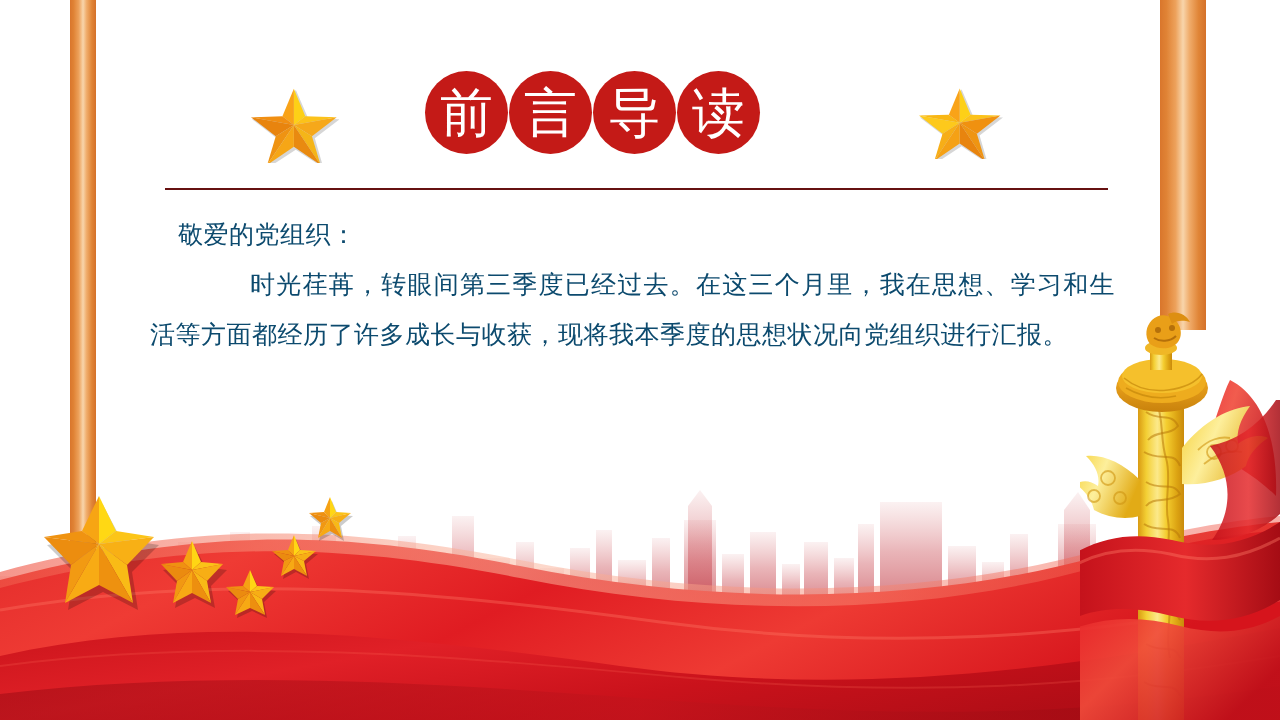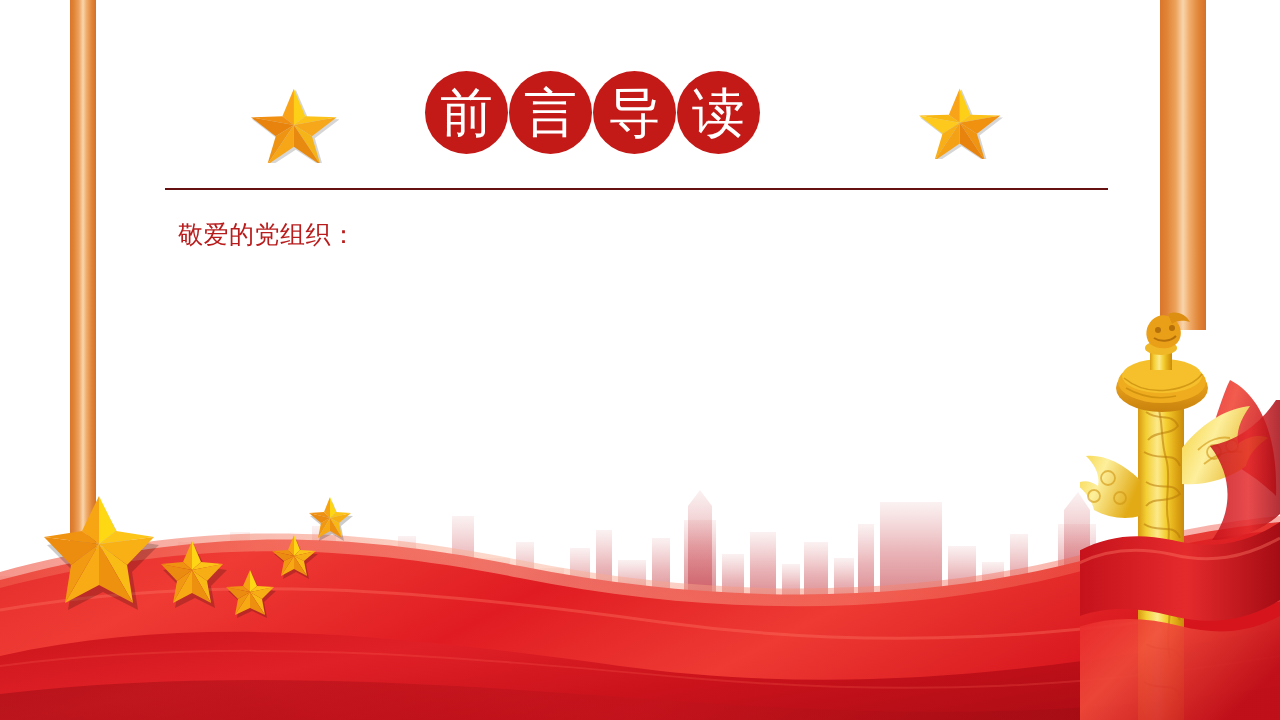--- a/index.html
+++ b/index.html
@@ -76,21 +76,21 @@
     z-index: 5;
   }
 
   
   #body-text {
     position: absolute;
     left: 150px;
     top: 210px;
     width: 965px;
     z-index: 5;
-    color: #b91c1c;
+    color: #0c4a6e;
     font-family: "DejaVu Sans", "Liberation Sans", sans-serif;
     font-size: 25px;
     line-height: 50px;
     letter-spacing: 0.5px;
   }
   #salutation { padding-left: 28px; }
   #paragraph  { text-indent: 4em; text-align: justify; }
 
   
   #artwork {
@@ -166,20 +166,21 @@
       <polygon points="31,52 22,82 50,40" fill="#f7ae17"></polygon>
       <polygon points="78,82 50,63 50,40" fill="#e8840e"></polygon>
       <polygon points="22,82 50,63 50,40" fill="#f5a115"></polygon>
     </g>
   </svg>
 
   <div id="divider"></div>
 
   <div id="body-text">
     <div id="salutation">敬爱的党组织：</div>
+    <div id="paragraph">时光荏苒，转眼间第三季度已经过去。在这三个月里，我在思想、学习和生活等方面都经历了许多成长与收获，现将我本季度的思想状况向党组织进行汇报。</div>
   </div>
 
   <svg id="skyline" viewBox="0 0 1280 140" preserveAspectRatio="none">
     <defs>
       <linearGradient id="skyFade" x1="0" y1="0" x2="0" y2="1">
         <stop offset="0%" stop-color="#d9787c" stop-opacity="0.10"></stop>
         <stop offset="45%" stop-color="#cf5a62" stop-opacity="0.45"></stop>
         <stop offset="100%" stop-color="#c3434d" stop-opacity="0.75"></stop>
       </linearGradient>
     </defs>

